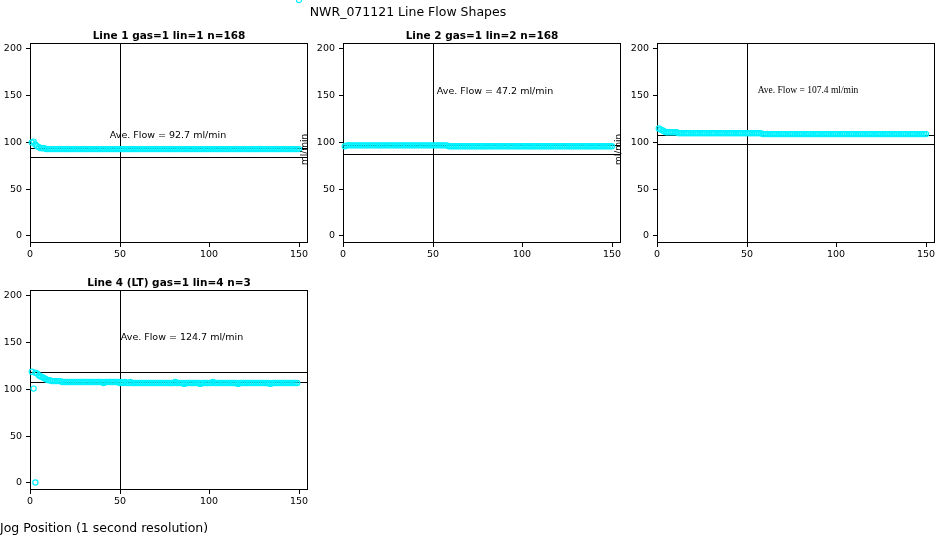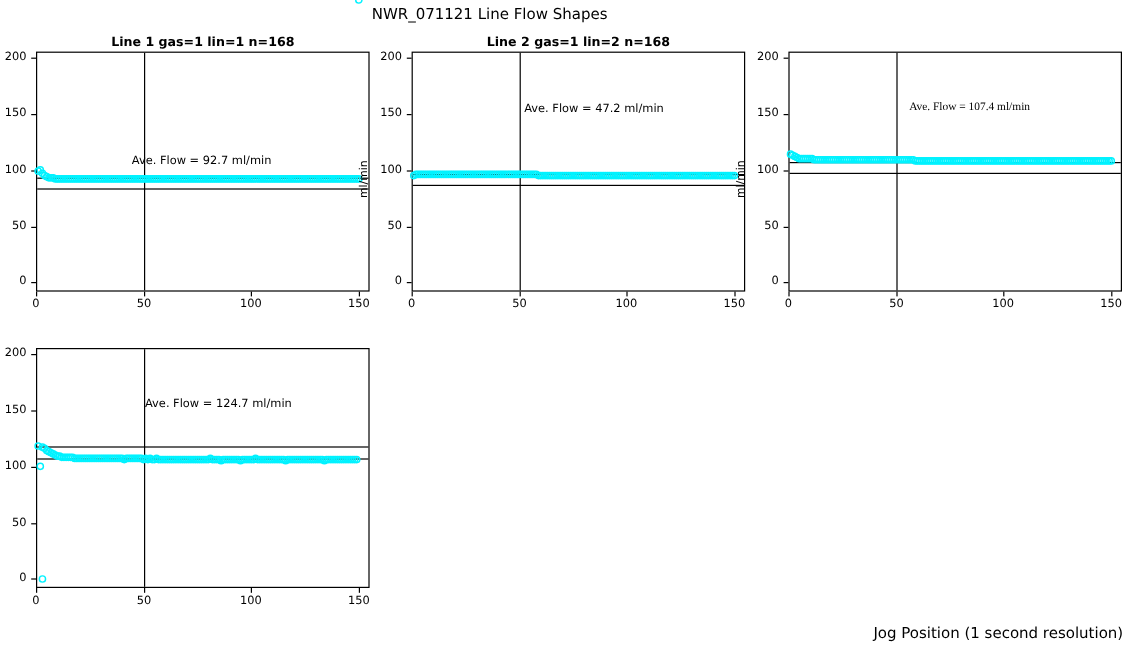--- a/index.html
+++ b/index.html
@@ -9,21 +9,21 @@
   .panel-title{position:absolute;left:0;width:100%;text-align:center;font-size:10.5px;font-weight:bold;color:#000;}
   .plotbox{position:absolute;border:1px solid #000;box-sizing:border-box;background:#fff;}
   .ylab{position:absolute;font-size:9px;color:#000;transform:rotate(-90deg);transform-origin:left top;white-space:nowrap;}
   .ytick{position:absolute;font-size:9.5px;color:#000;text-align:right;white-space:nowrap;}
   .xtick{position:absolute;font-size:9.5px;color:#000;text-align:center;white-space:nowrap;}
   .tickmark-y{position:absolute;background:#000;height:1px;width:4px;}
   .tickmark-x{position:absolute;background:#000;width:1px;height:4px;}
   .hline{position:absolute;background:#000;height:1px;}
   .vline{position:absolute;background:#000;width:1px;}
   .annot{position:absolute;font-size:9.5px;color:#000;white-space:nowrap;}
-  .xaxis-label{position:absolute;left:0;width:936px;text-align:right;font-size:12.5px;color:#000;}
+  .xaxis-label{position:absolute;left:0;width:936px;text-align:left;font-size:12.5px;color:#000;}
   svg.pts{position:absolute;left:0;top:0;overflow:visible;}
 </style>
 </head>
 <body>
 
 <div class="fig-title">NWR_071121  Line Flow Shapes</div>
 
 <div id="panels">
     <div class="panel" style="left: 0px; top: 0px; width: 936px; height: 540px; pointer-events: none;">
       <div class="panel-title" style="left: 30px; width: 278px; top: 29px;">Line 1 gas=1 lin=1 n=168</div>
@@ -554,20 +554,21 @@
         <circle cx="917.06" cy="134.08" r="2.6" fill="none" stroke="#00f2ff" stroke-width="1.2"></circle>
         <circle cx="918.86" cy="134.08" r="2.6" fill="none" stroke="#00f2ff" stroke-width="1.2"></circle>
         <circle cx="920.65" cy="134.08" r="2.6" fill="none" stroke="#00f2ff" stroke-width="1.2"></circle>
         <circle cx="922.45" cy="134.08" r="2.6" fill="none" stroke="#00f2ff" stroke-width="1.2"></circle>
         <circle cx="924.24" cy="134.08" r="2.6" fill="none" stroke="#00f2ff" stroke-width="1.2"></circle>
         <circle cx="926.03" cy="134.08" r="2.6" fill="none" stroke="#00f2ff" stroke-width="1.2"></circle>
       </svg>
       <div class="annot" style="left: 808px; top: 85px; transform: translateX(-50%); font-family: Liberation Serif, serif;">Ave. Flow =  107.4  ml/min</div>
     </div>
     <div class="panel" style="left: 0px; top: 0px; width: 936px; height: 540px; pointer-events: none;">
+      <div class="panel-title" style="left: 30px; width: 278px; top: 276px;">Line 4 (LT) gas=1 lin=4 n=3</div>
       <div class="plotbox" style="left: 30px; top: 290px; width: 278px; height: 200px;"></div>
       <div class="tickmark-y" style="left: 26px; top: 482px;"></div>
       <div class="ytick" style="left: -4px; width: 26px; top: 476px;">0</div>
       <div class="tickmark-y" style="left: 26px; top: 436px;"></div>
       <div class="ytick" style="left: -4px; width: 26px; top: 430px;">50</div>
       <div class="tickmark-y" style="left: 26px; top: 389px;"></div>
       <div class="ytick" style="left: -4px; width: 26px; top: 383px;">100</div>
       <div class="tickmark-y" style="left: 26px; top: 342px;"></div>
       <div class="ytick" style="left: -4px; width: 26px; top: 336px;">150</div>
       <div class="tickmark-y" style="left: 26px; top: 295px;"></div>

